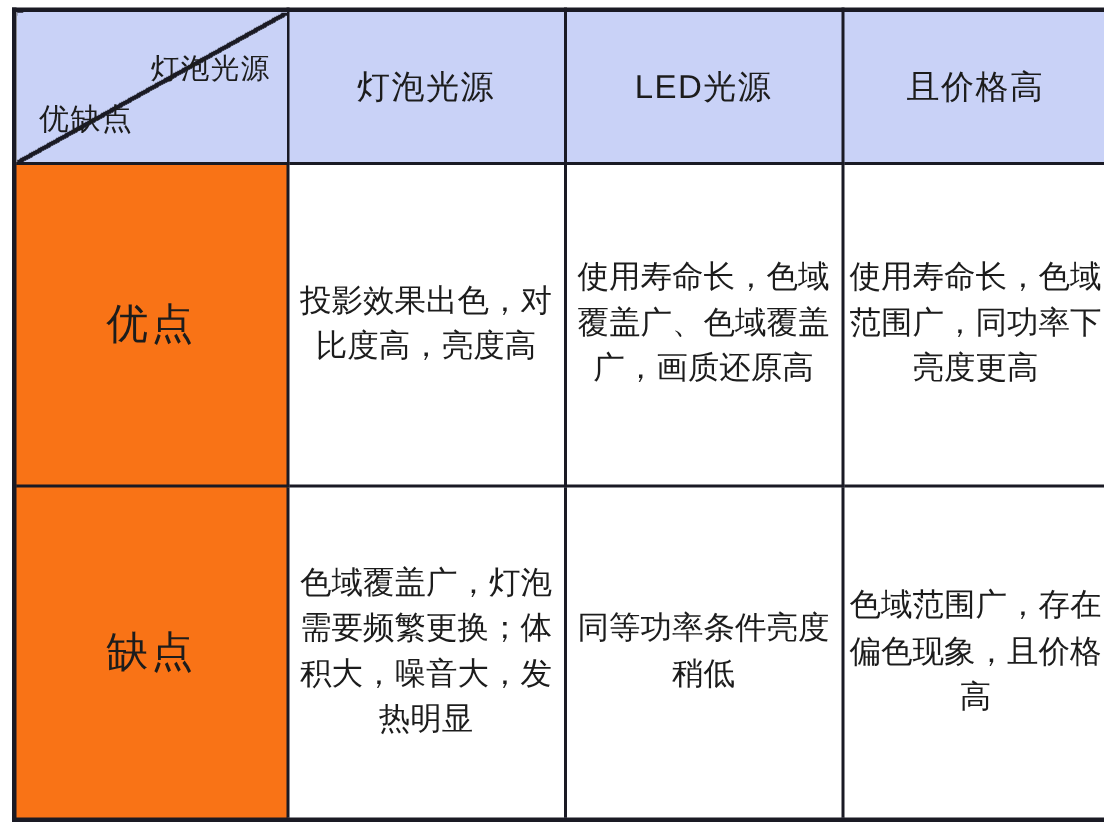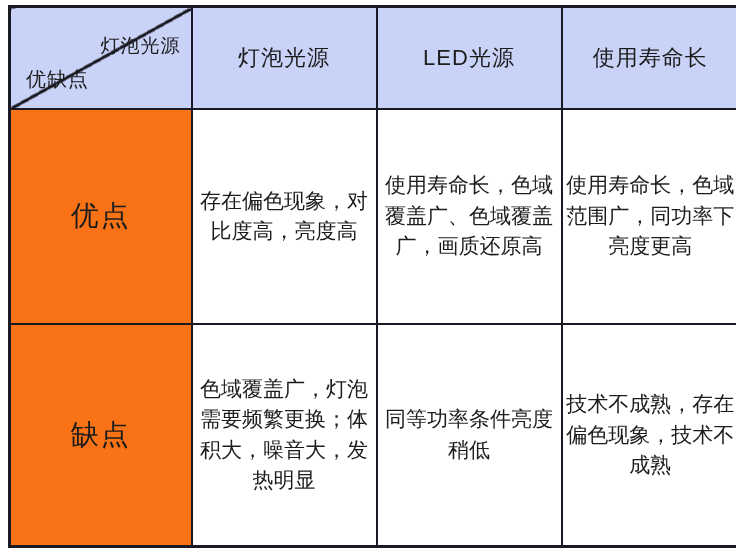--- a/index.html
+++ b/index.html
@@ -90,29 +90,29 @@
       <col style="width:178px">
     </colgroup>
     <tbody>
       <tr style="height:102px">
         <td class="corner">
           <span class="corner-top">灯泡光源</span>
           <span class="corner-bottom">优缺点</span>
         </td>
         <td class="hdr">灯泡光源</td>
         <td class="hdr">LED光源</td>
-        <td class="hdr">使用寿命长</td>
+        <td class="hdr">且价格高</td>
       </tr>
       <tr style="height:215px">
         <td class="rowhdr">优点</td>
-        <td class="bodycell">存在偏色现象，对比度高，亮度高</td>
+        <td class="bodycell">投影效果出色，对比度高，亮度高</td>
         <td class="bodycell">使用寿命长，色域覆盖广、色域覆盖广，画质还原高</td>
         <td class="bodycell">使用寿命长，色域范围广，同功率下亮度更高</td>
       </tr>
       <tr style="height:223px">
         <td class="rowhdr">缺点</td>
         <td class="bodycell">色域覆盖广，灯泡需要频繁更换；体积大，噪音大，发热明显</td>
         <td class="bodycell">同等功率条件亮度稍低</td>
-        <td class="bodycell">技术不成熟，存在偏色现象，技术不成熟</td>
+        <td class="bodycell">色域范围广，存在偏色现象，且价格高</td>
       </tr>
     </tbody>
   </table>
 </div>
 
 </body></html>

